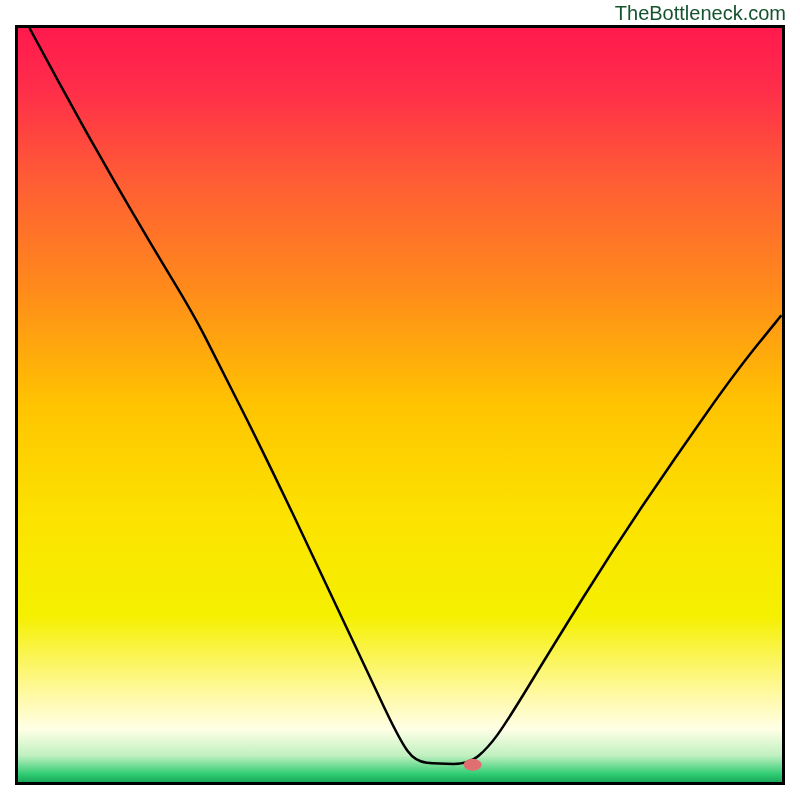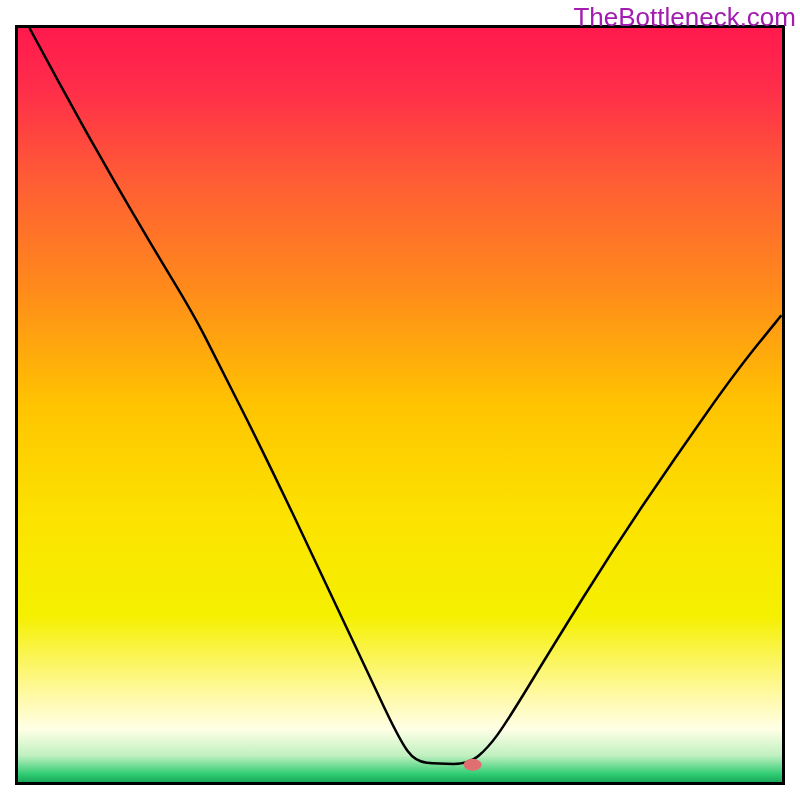--- a/index.html
+++ b/index.html
@@ -7,24 +7,24 @@
     padding: 0;
     background: #ffffff;
     width: 800px;
     height: 800px;
     overflow: hidden;
     position: relative;
   }
   .watermark {
     position: absolute;
     top: 2px;
-    right: 4px;
+    right: 14px;
     font-family: Arial, sans-serif;
-    font-size: 26px;
-    color: #a21caf;
+    font-size: 20px;
+    color: #14532d;
     z-index: 10;
   }
   .plot-area {
     position: absolute;
     left: 15px;
     top: 25px;
     width: 770px;
     height: 760px;
     border: 3px solid #000;
     box-sizing: border-box;

